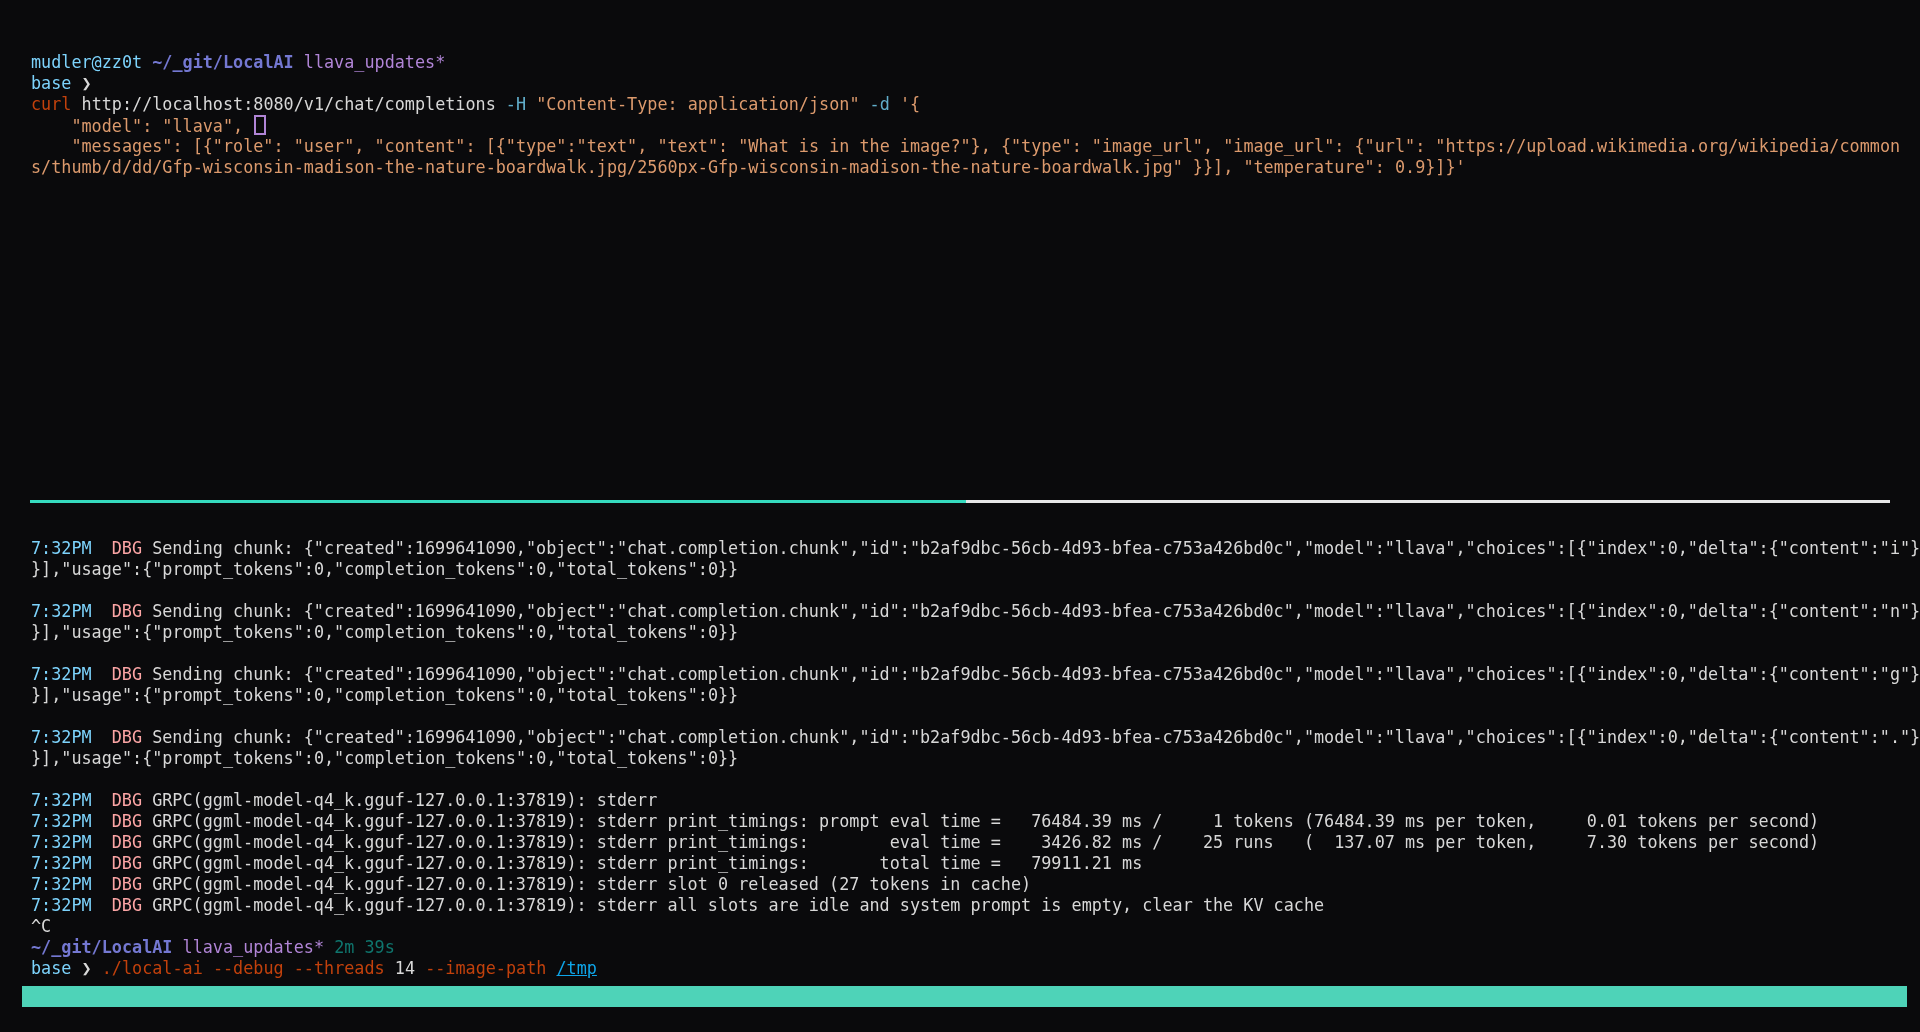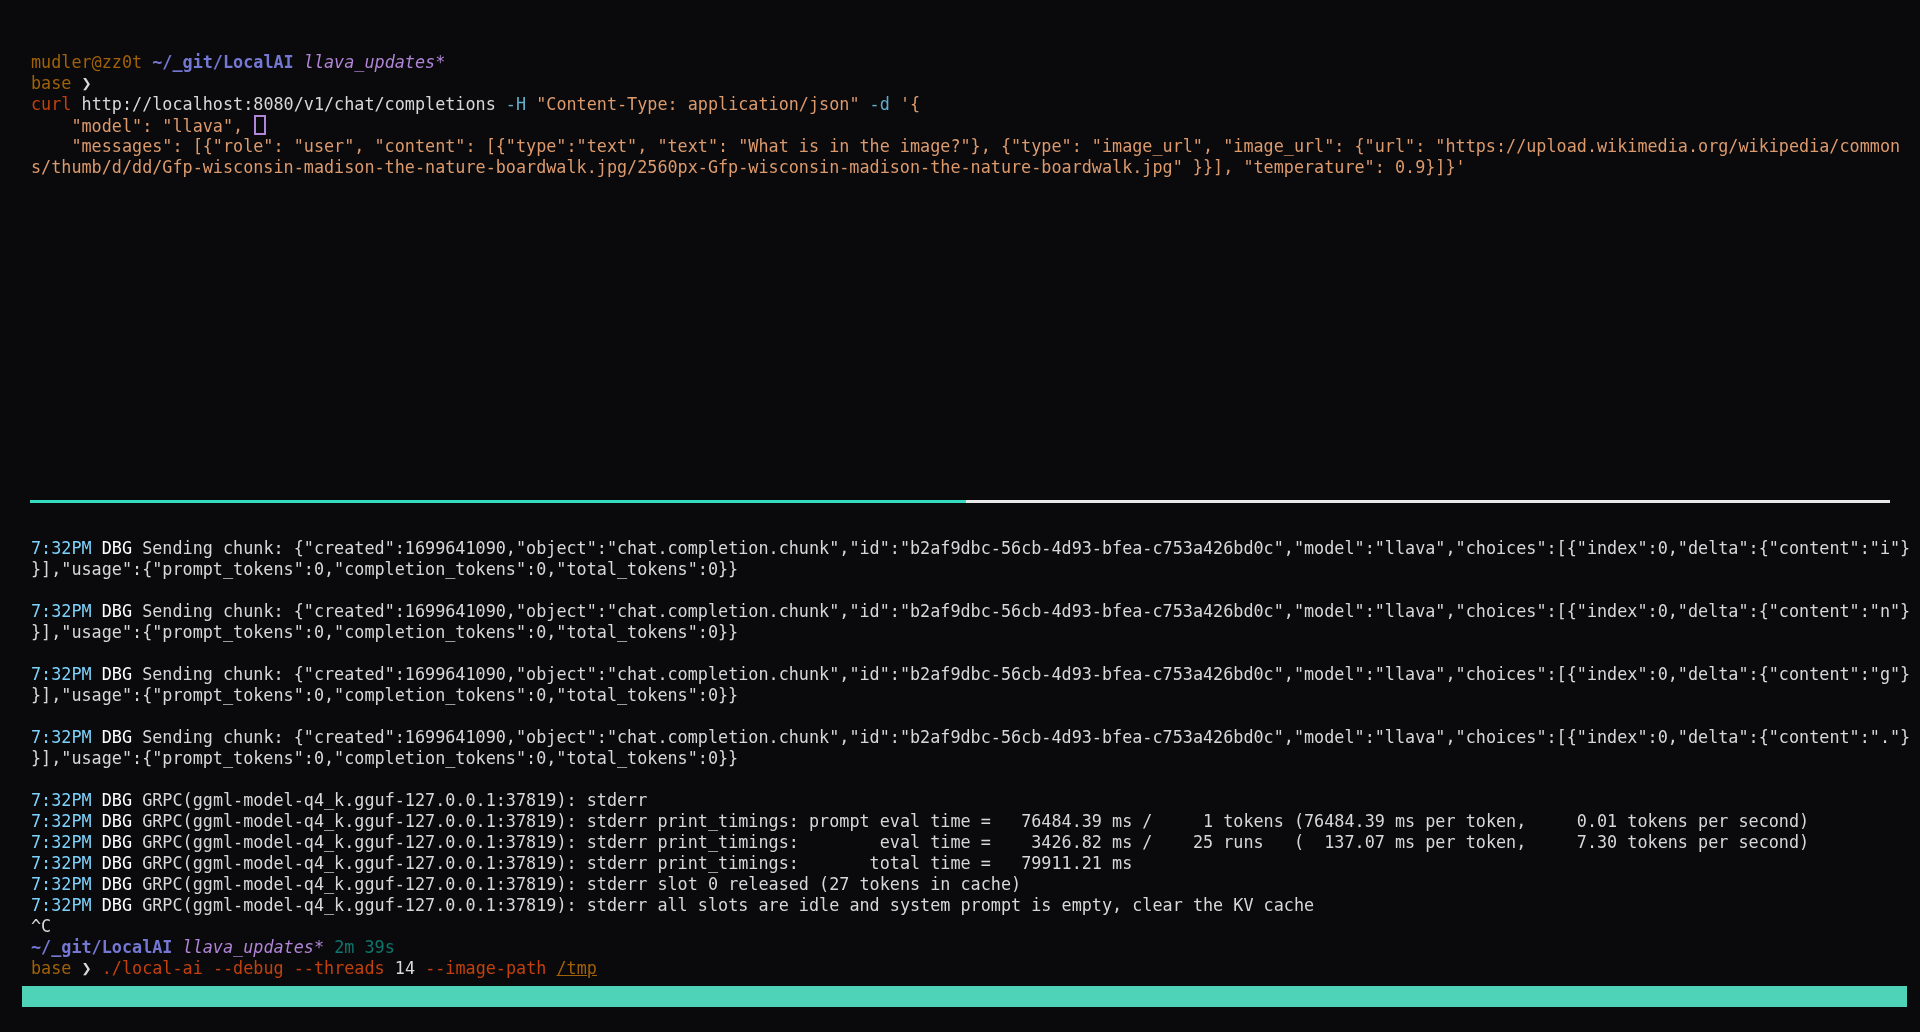--- a/index.html
+++ b/index.html
@@ -3,31 +3,31 @@
 <meta charset="utf-8">
 <style>
   html,body{margin:0;padding:0;background:#0a0a0c;}
   .screen{position:relative;width:1920px;height:1032px;background:#0a0a0c;overflow:hidden;
           font-family:"DejaVu Sans Mono",monospace;font-size:16.8px;line-height:21px;color:#d8d8d8;}
   .pane{position:absolute;left:31px;right:0;white-space:pre;}
   .pane-top{top:52px;}
   .pane-bottom{top:538px;}
   .line{height:21px;white-space:pre;}
   
-  .s-grey{color:#a16207;text-align:right;}
+  .s-grey{color:#7dd3fc;text-align:right;}
   .s-fg{color:#d8d8d8;}
   .s-dim{color:#7dd3fc;}
   .s-path{color:#7478d2;font-weight:bold;}
-  .s-purple{color:#b185d7;font-style:italic;}
+  .s-purple{color:#b185d7;}
   .s-teal{color:#c2410c;}
   .s-cyan{color:#61aecb;}
   .s-orange{color:#dc9a6d;}
-  .s-dbg{color:#ffffff;}
+  .s-dbg{color:#fca5a5;margin-left:10px;}
   .s-salmon{color:#0f766e;}
-  .s-link{color:#a16207;text-decoration:underline;}
+  .s-link{color:#0ea5e9;text-decoration:underline;}
   .s-cursorbox{display:inline-block;width:8px;height:16px;border:2px solid #b185d7;
                vertical-align:-3px;margin-left:1px;}
   
   .divider{position:absolute;top:500px;left:30px;width:1860px;height:3px;display:flex;}
   .div-teal{width:936px;height:3px;background:#36dcc0;}
   .div-white{flex:1;height:3px;background:#e8e8e8;}
   
   .statusbar{position:absolute;top:986px;left:22px;right:0;height:21px;background:#4ed3b8;
              color:#0a2e27;white-space:pre;overflow:hidden;}
   .sb-cursor{position:absolute;right:0;top:0;width:13px;height:21px;background:#0a0a0c;}

